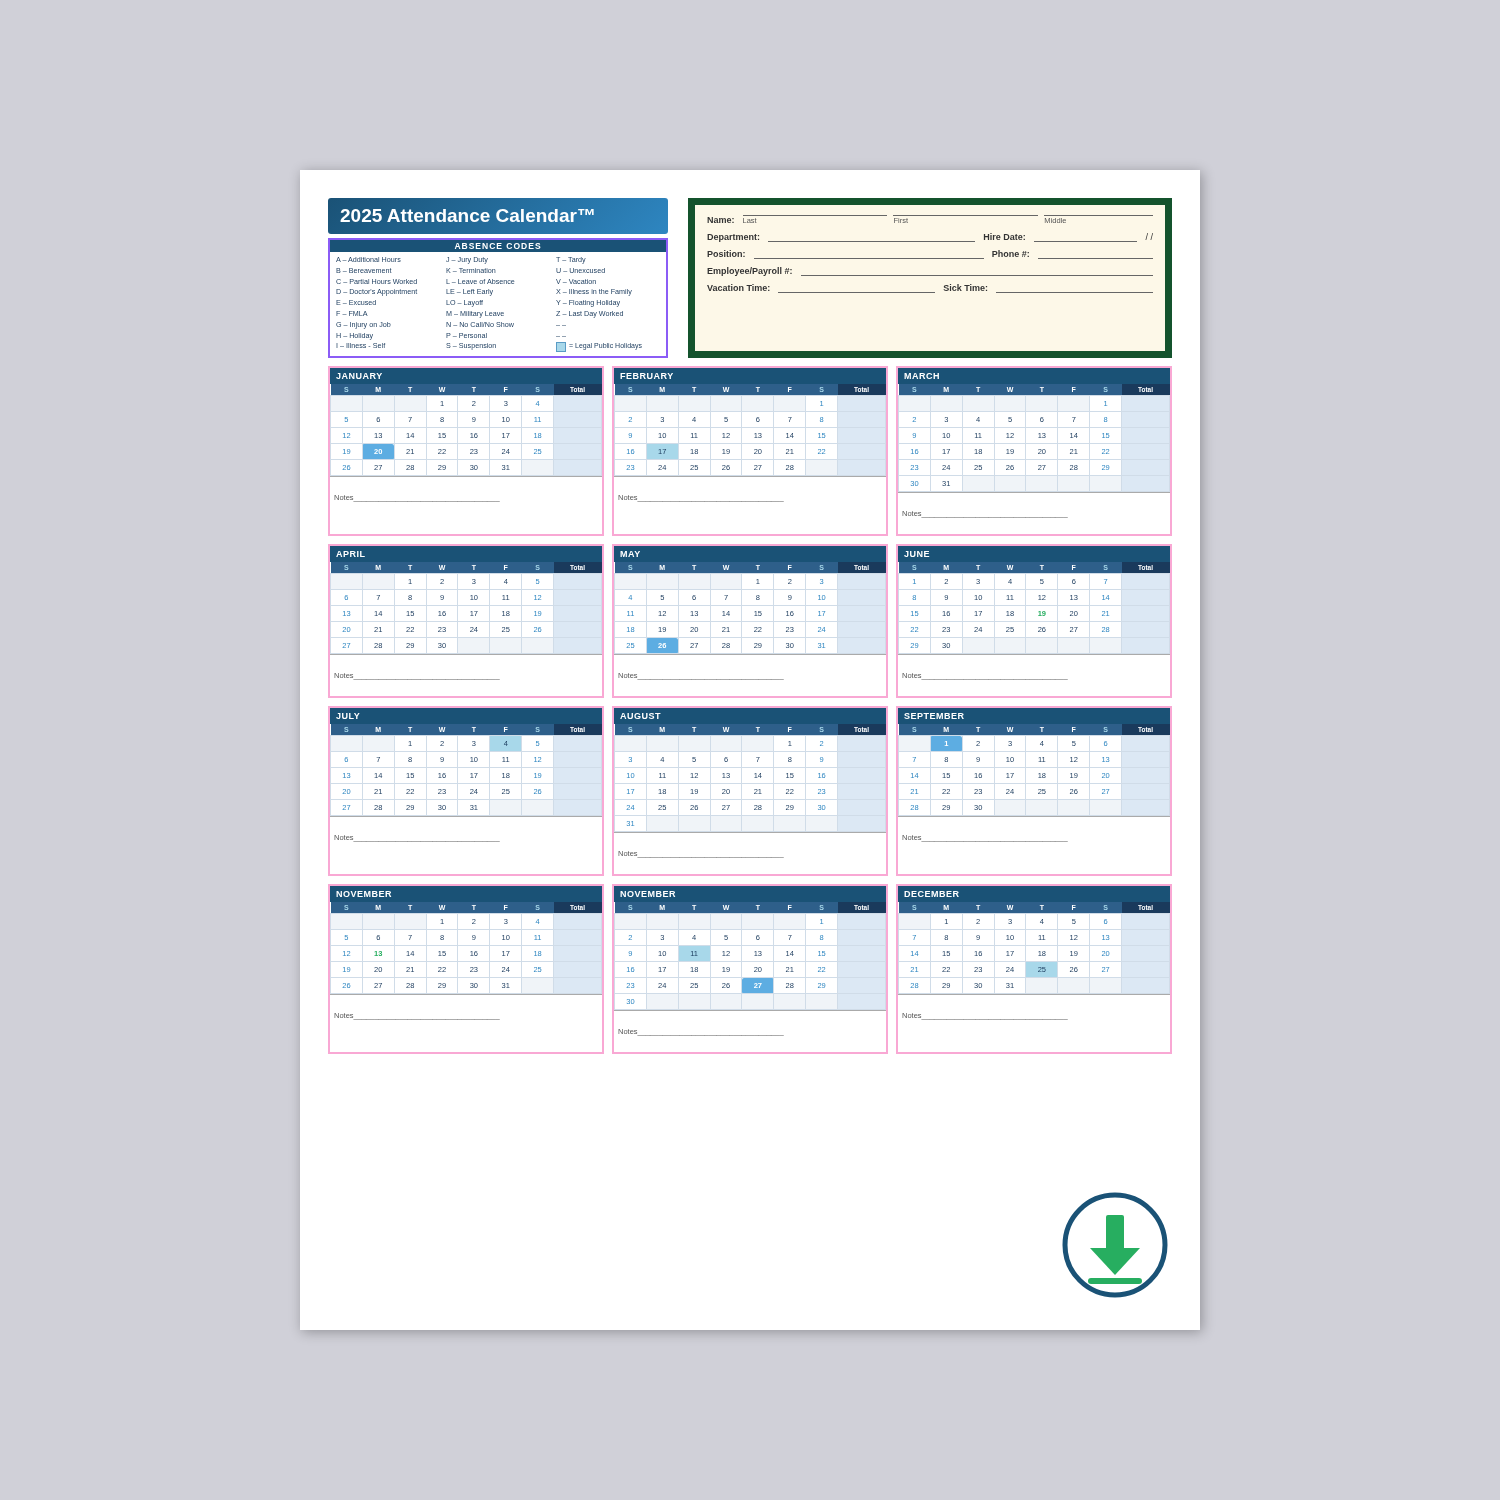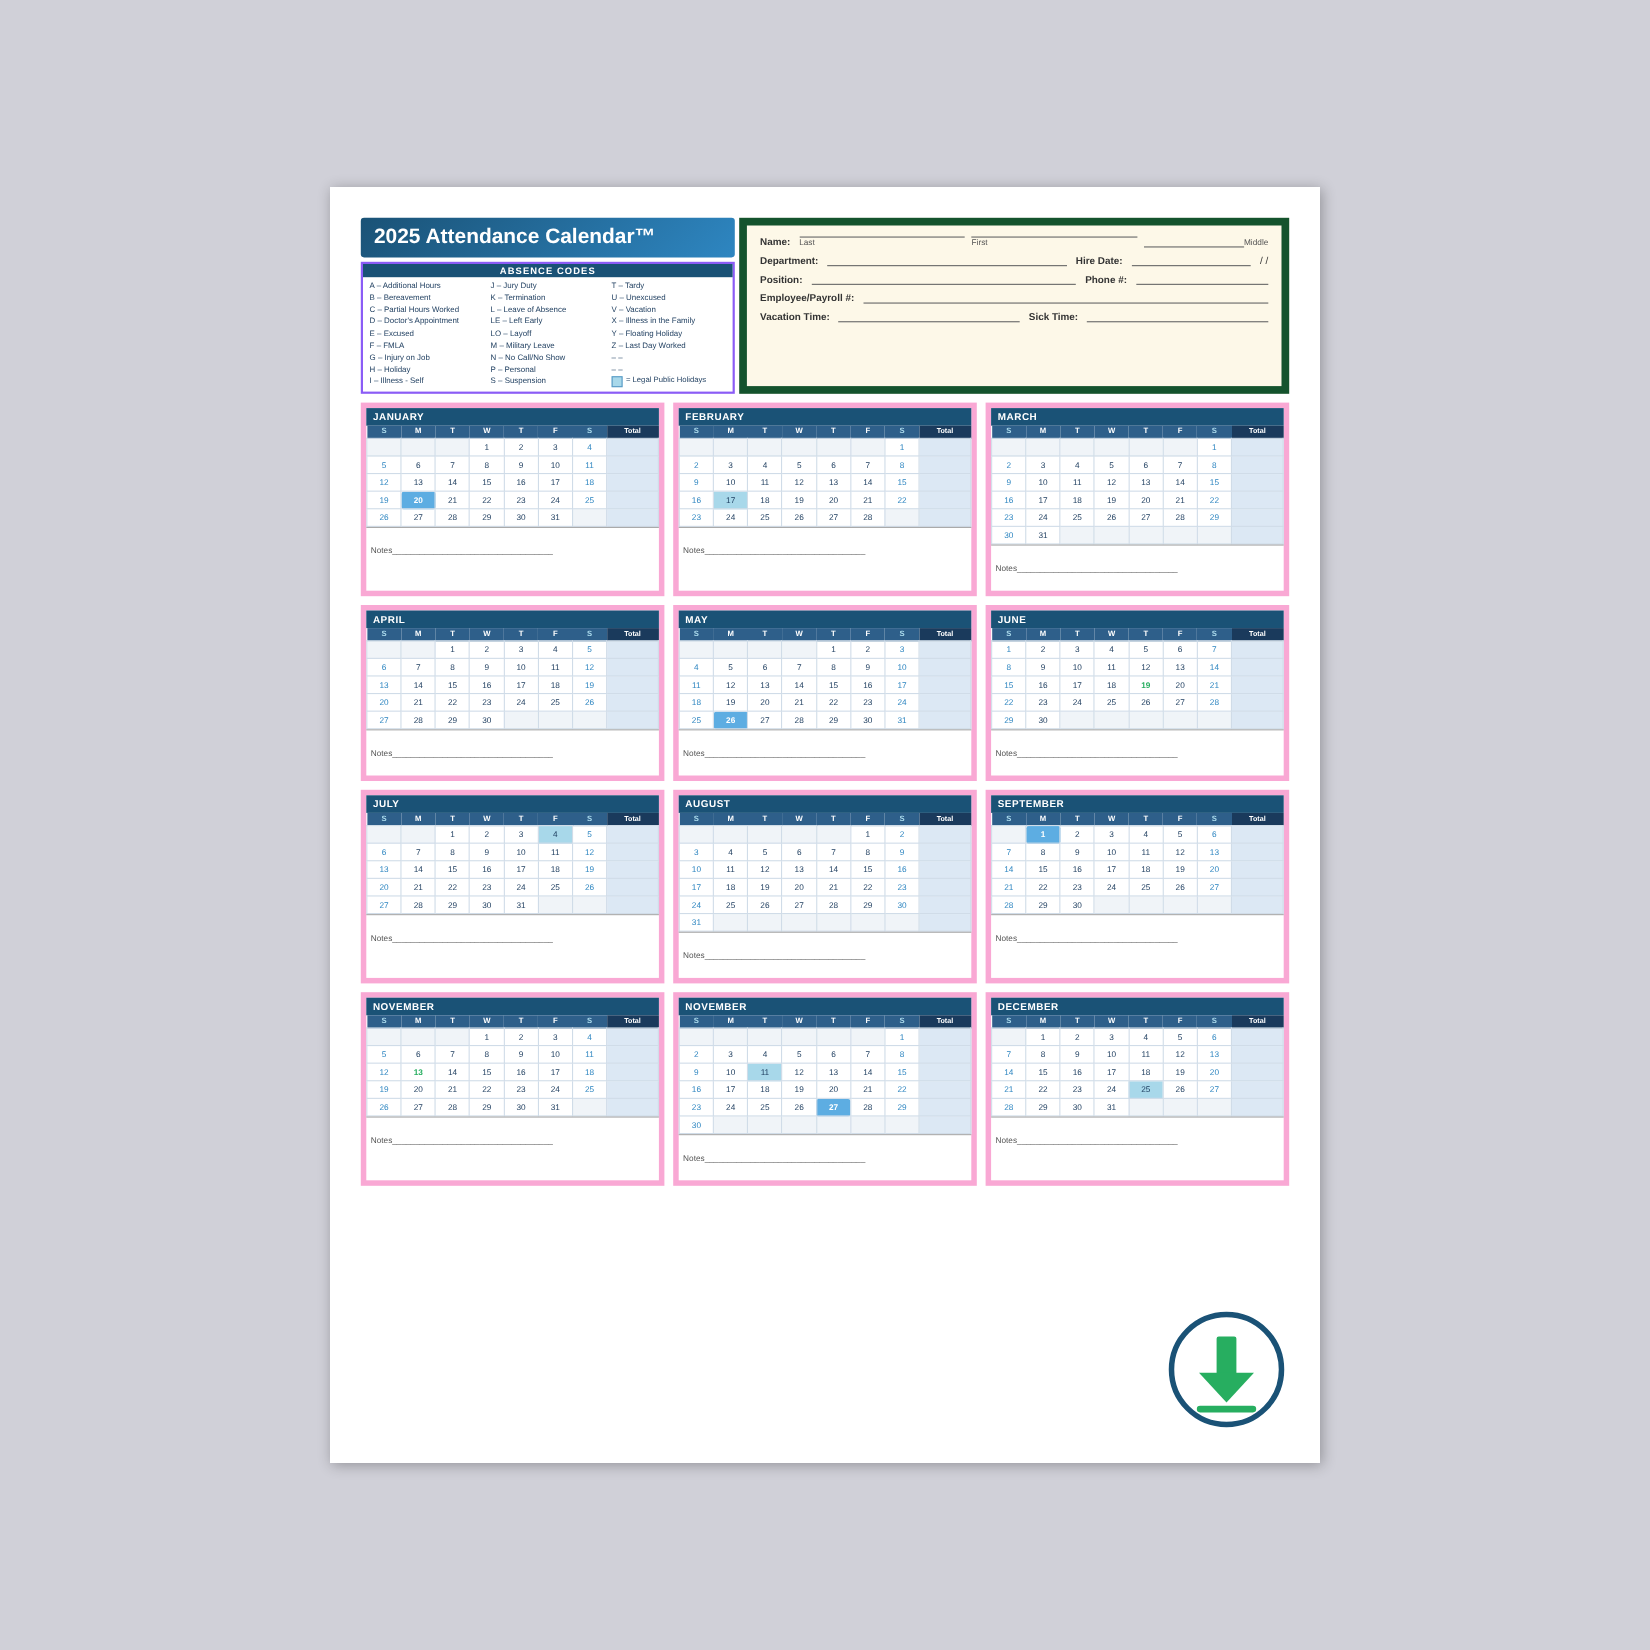--- a/index.html
+++ b/index.html
@@ -16,21 +16,21 @@
       background: white;
       width: 900px;
       min-height: 1160px;
       padding: 28px 28px 20px 28px;
       box-shadow: 2px 2px 12px rgba(0,0,0,0.3);
       position: relative;
     }
     
     .header-row {
       display: flex;
-      gap: 4px;
+      gap: 20px;
       margin-bottom: 8px;
       border-radius: 28px;
     }
     .title-section {
       flex: 0 0 340px;
     }
     .title-box {
       background: linear-gradient(135deg, #1a5276, #2e86c1);
       color: white;
       font-size: 19px;
@@ -97,21 +97,21 @@
     .calendars-section {
       margin-top: 8px;
     }
     .cal-row {
       display: grid;
       grid-template-columns: 1fr 1fr 1fr;
       gap: 8px;
       margin-bottom: 8px;
     }
     .month-cal {
-      border: 5px solid #f9a8d4;
+      border: 2px solid #f9a8d4;
       font-size: 7.5px;
     }
     .month-header {
       background: #1a5276;
       color: white;
       font-weight: bold;
       font-size: 9px;
       padding: 3px 6px;
       letter-spacing: 0.5px;
     }
@@ -230,21 +230,21 @@
         <span class="info-label">Name:</span>
         <div style="flex:1; display:flex; gap:6px; align-items:flex-end;">
           <div style="flex:2; display:flex; flex-direction:column;">
             <div class="info-line"></div>
             <span class="info-sublabel">Last</span>
           </div>
           <div style="flex:2; display:flex; flex-direction:column;justify-content:center;">
             <div class="info-line"></div>
             <span class="info-sublabel">First</span>
           </div>
-          <div style="flex:1.5; display:flex; flex-direction:row;">
+          <div style="flex:1.5; display:flex; flex-direction:column;">
             <div class="info-line"></div>
             <span class="info-sublabel">Middle</span>
           </div>
         </div>
       </div>
       <div class="info-row">
         <span class="info-label">Department:</span>
         <div class="info-line" style="flex:2"></div>
         <span class="info-label">Hire Date:</span>
         <div class="info-line" style="flex:1"></div>

